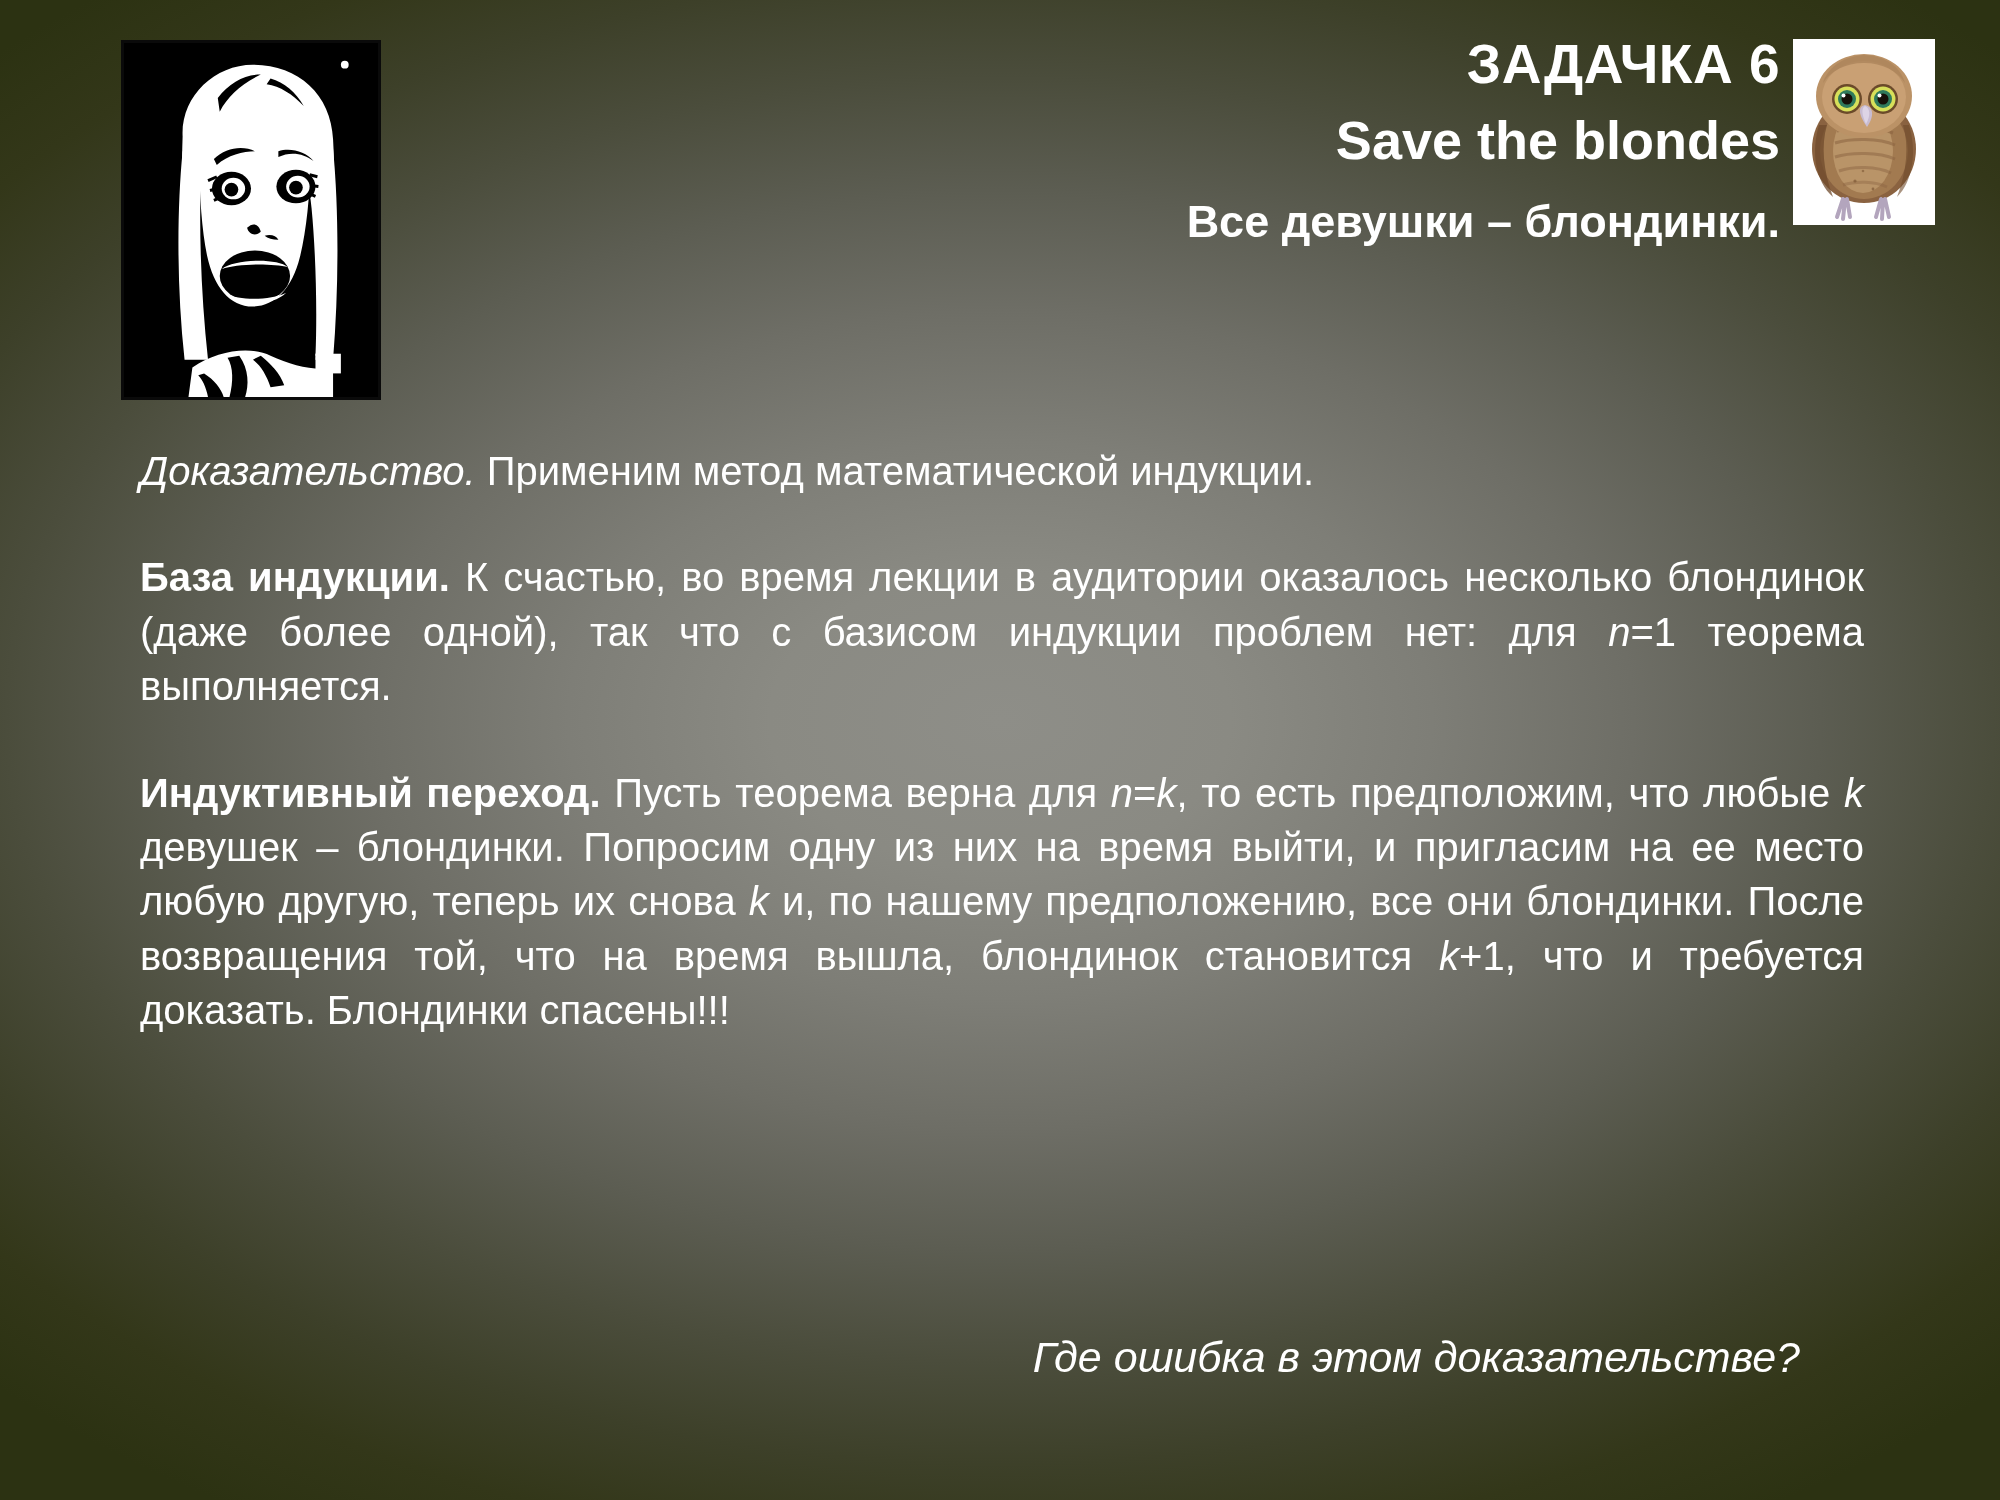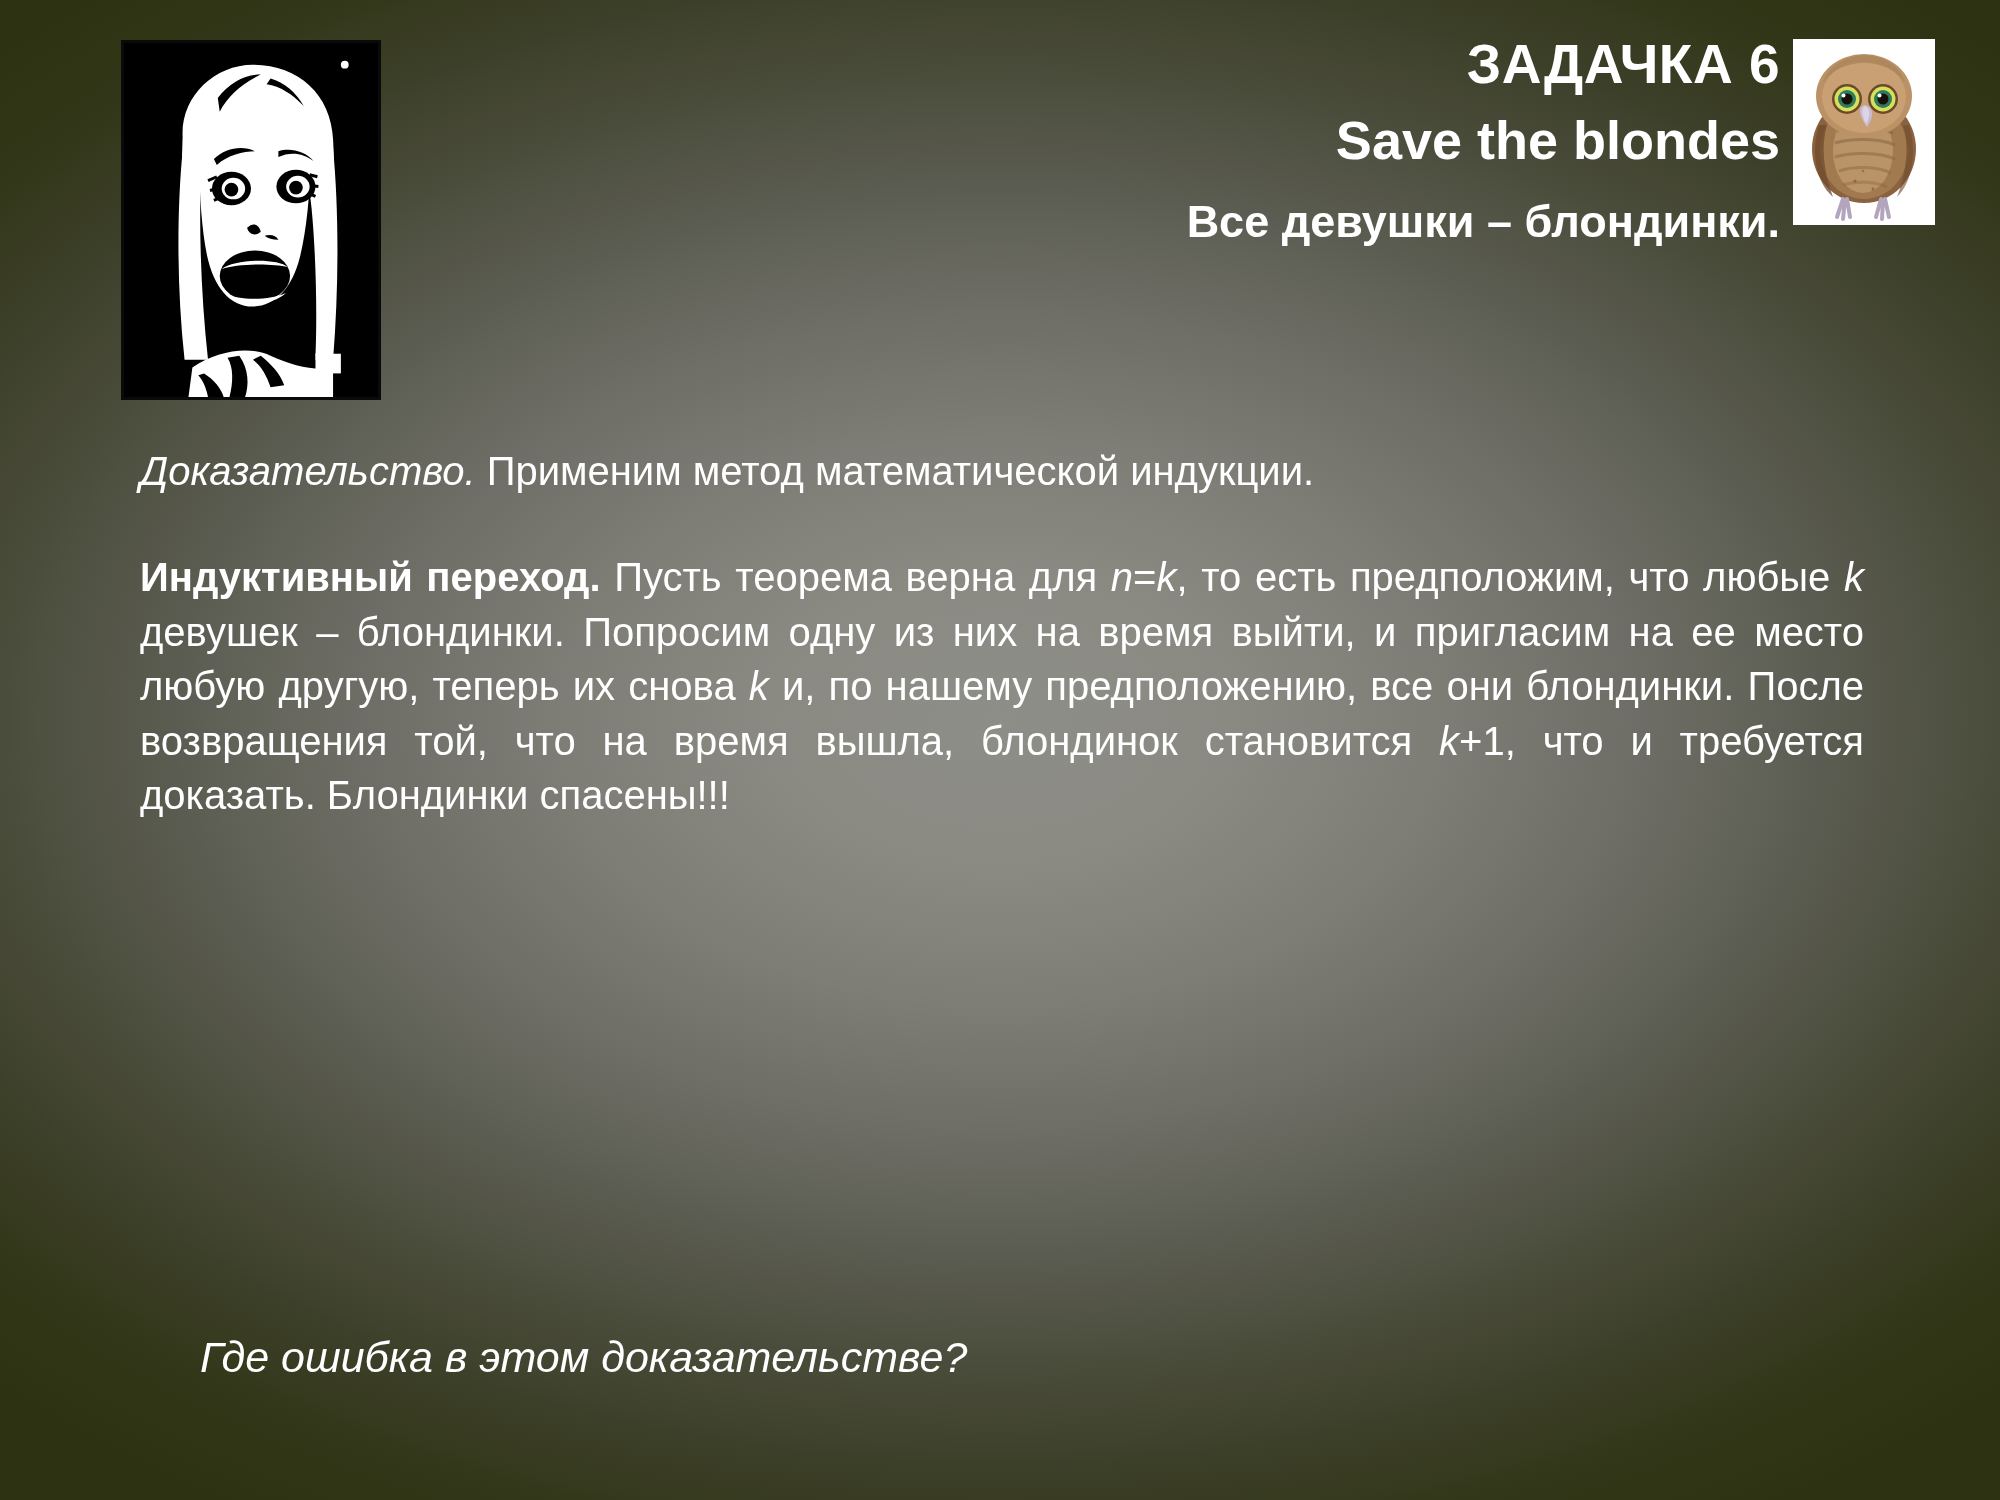--- a/index.html
+++ b/index.html
@@ -113,21 +113,21 @@
     margin-bottom: 0;
   }
   .lead { font-weight: bold; }
   .it { font-style: italic; }
 
   .question {
     position: absolute;
     left: 200px;
     top: 1330px;
     width: 1600px;
-    text-align: left;
+    text-align: right;
     font-size: 43px;
     font-style: italic;
     color: #ffffff;
     line-height: 1.3;
   }
 </style>
 </head>
 <body>
 
 <div class="slide">
@@ -236,20 +236,21 @@
   <div class="title-block">
     <div class="title-line1">ЗАДАЧКА 6</div>
     <div class="title-line2">Save the blondes</div>
     <div class="title-line3">Все девушки – блондинки.</div>
   </div>
 
   <div class="body-block">
 
     <p class="para para-intro"><span class="it">Доказательство.</span><span> Применим метод математической индукции.</span></p>
 
+    <p class="para para-just"><span class="lead">База индукции.</span><span> К счастью, во время лекции в аудитории оказалось несколько блондинок (даже более одной), так что с базисом индукции проблем нет: для </span><span class="it">n</span><span>=1 теорема выполняется.</span></p>
 
     <p class="para para-last"><span class="lead">Индуктивный переход.</span><span> Пусть теорема верна для </span><span class="it">n</span><span>=</span><span class="it">k</span><span>, то есть предположим, что любые </span><span class="it">k</span><span> девушек – блондинки. Попросим одну из них на время выйти, и пригласим на ее место любую другую, теперь их снова </span><span class="it">k</span><span> и, по нашему предположению, все они блондинки. После возвращения той, что на время вышла, блондинок становится </span><span class="it">k</span><span>+1, что и требуется доказать. Блондинки спасены!!!</span></p>
 
   </div>
 
   <div class="question">Где ошибка в этом доказательстве?</div>
 
 </div>
 
 </body></html>

